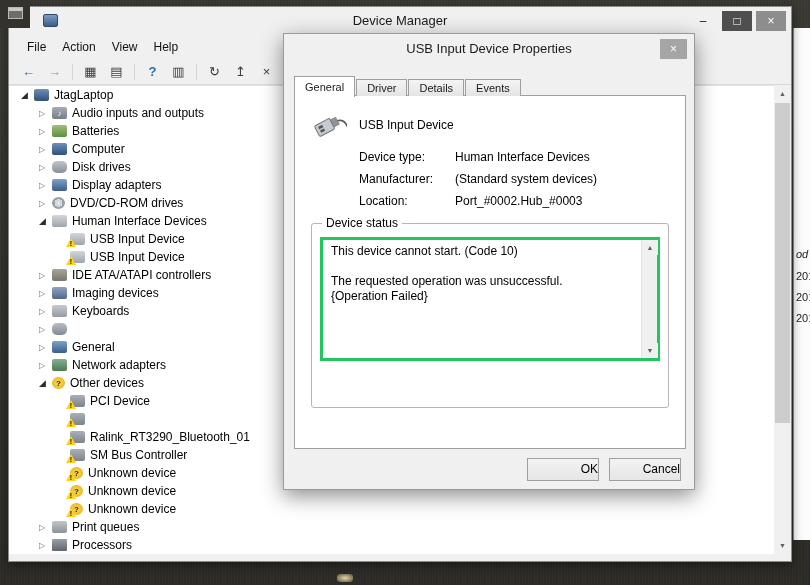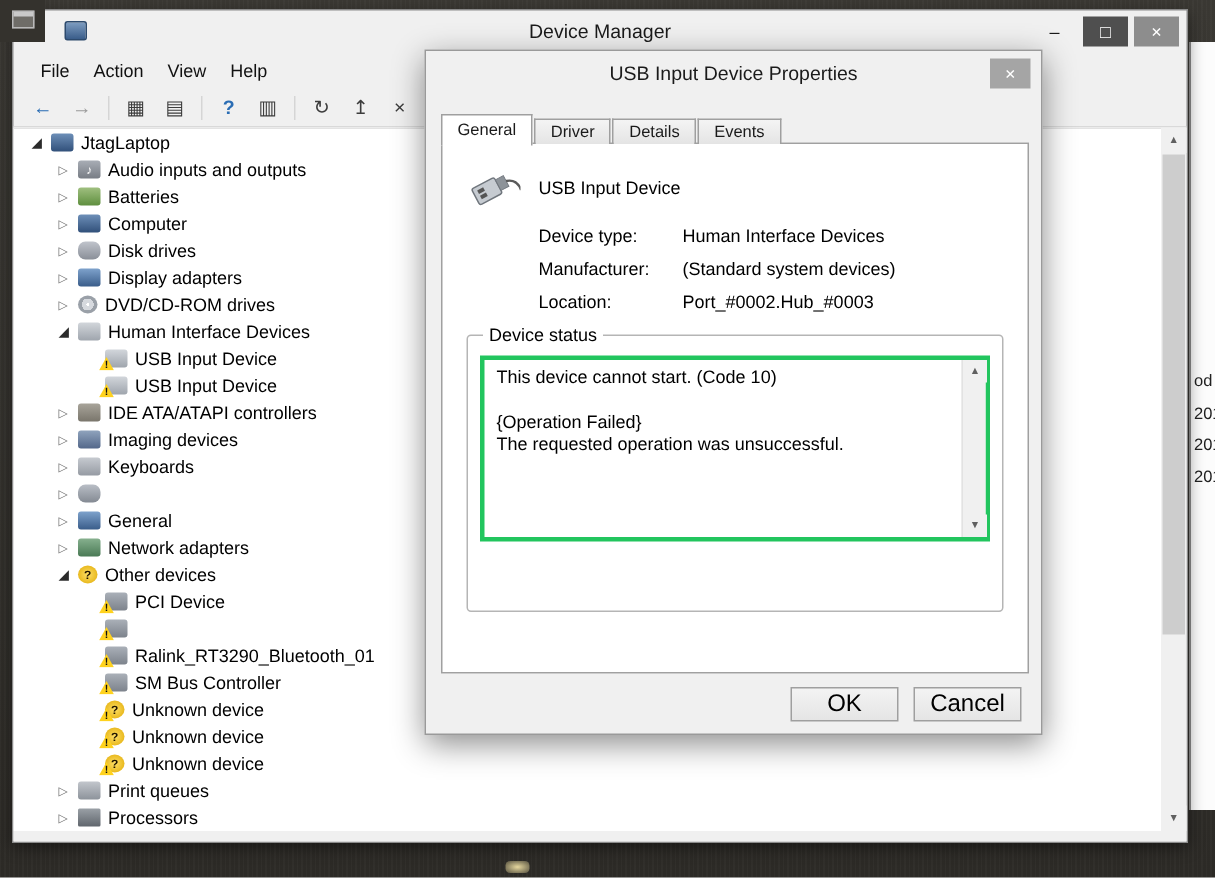--- a/index.html
+++ b/index.html
@@ -81,21 +81,21 @@
   .fields{position:absolute;left:64px;top:54px;display:grid;grid-template-columns:96px auto;row-gap:8px;color:#000}
   .fields .val{color:#000}
   .group{position:absolute;left:16px;top:127px;width:358px;height:185px;border:1px solid #b5b5b5;border-radius:3px}
   .group-lbl{position:absolute;left:10px;top:-8px;background:#fff;padding:0 4px;font-size:12px;color:#000}
   .statusbox{position:absolute;left:8px;top:13px;width:340px;height:124px;background:#fff;border:3px solid #22c55e}
   .status-text{position:absolute;left:0;top:0;right:17px;bottom:0;padding:4px 8px;font-size:12px;line-height:15px;color:#000;overflow:hidden}
   .status-text div{min-height:15px;white-space:nowrap}
   .tscroll{position:absolute;right:0;top:0;width:16px;bottom:0;background:#f0f0f0;border-left:1px solid #e2e2e2}
   .tscroll .sb-arrow{width:16px;height:15px;line-height:15px}
   .btn{position:absolute;top:424px;width:72px;height:23px;background:linear-gradient(#f3f3f3,#e5e5e5);
-    border:1px solid #9f9f9f;font-size:16px;color:#000;text-align:center;line-height:21px}
+    border:1px solid #9f9f9f;font-size:12px;color:#000;text-align:right;line-height:21px}
   .btn.ok{left:243px}
   .btn.cancel{left:325px}
   
   .side-strip{position:absolute;left:793px;top:28px;width:17px;height:512px;background:#fcfcfc;border-left:1px solid #8d8d8d;z-index:5}
   .frag{position:absolute;left:2px;font-size:11px;color:#222;white-space:nowrap}
   .glow{position:absolute;left:337px;top:574px;width:16px;height:8px;background:radial-gradient(#e6d79e,#55503f);border-radius:3px;z-index:6}
 </style>
 </head>
 <body>
 
@@ -310,34 +310,34 @@
         <span class="lbl">Location:</span>
         <span class="val">Port_#0002.Hub_#0003</span>
       </div>
 
     <div class="group">
       <span class="group-lbl">Device status</span>
       <div class="statusbox">
         <div class="status-text">
             <div>This device cannot start. (Code 10)</div>
             <div></div>
+            <div>The requested operation was unsuccessful.</div>
             <div>{Operation Failed}</div>
-            <div>The requested operation was unsuccessful.</div>
           </div>
         <div class="tscroll">
           <span class="sb-arrow" style="top:0">▲</span>
           <span class="sb-arrow" style="bottom:0">▼</span>
         </div>
       </div>
     </div>
   </div>
 
   <div class="btn ok">OK</div>
   <div class="btn cancel">Cancel</div>
 </div>
 
 <div class="side-strip">
-    <span class="frag" style="top: 220px;">od</span>
+    <span class="frag" style="top: 220px; font-style: italic;">od</span>
     <span class="frag" style="top: 242px;">201</span>
     <span class="frag" style="top: 263px;">201</span>
     <span class="frag" style="top: 284px;">201</span>
   </div>
 <div class="glow"></div>
 
 </body></html>

